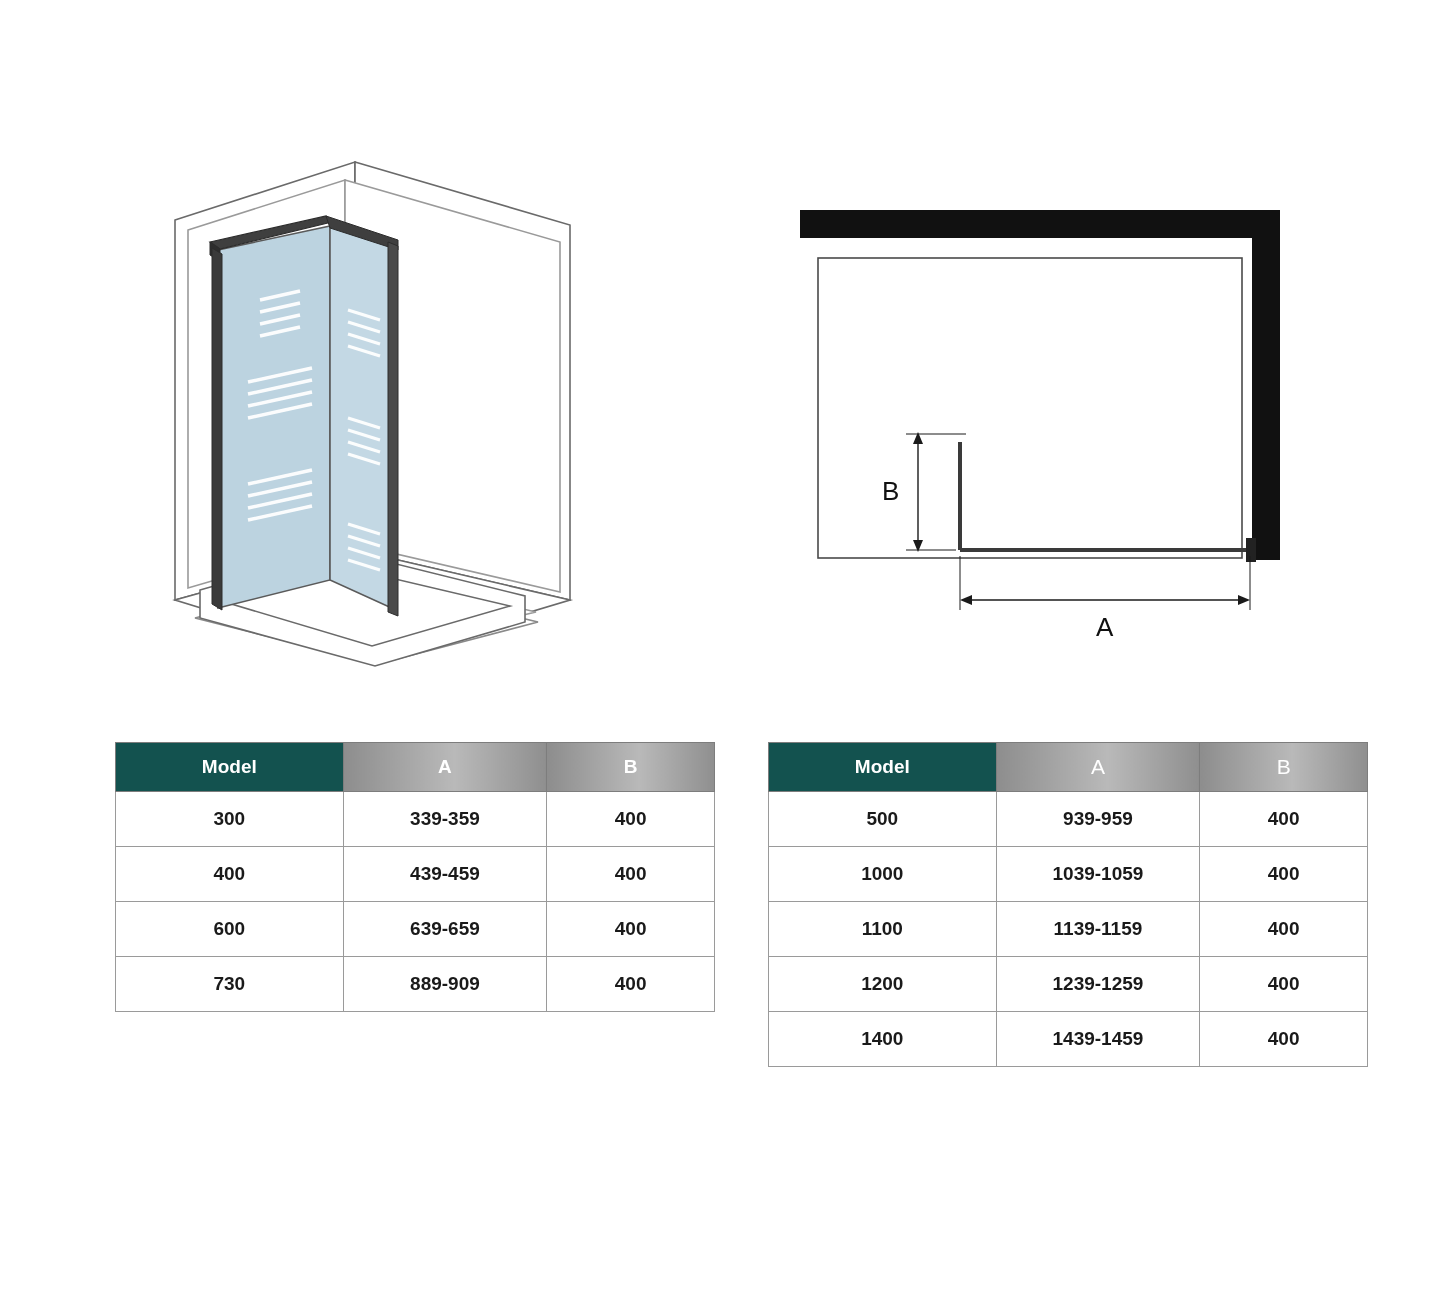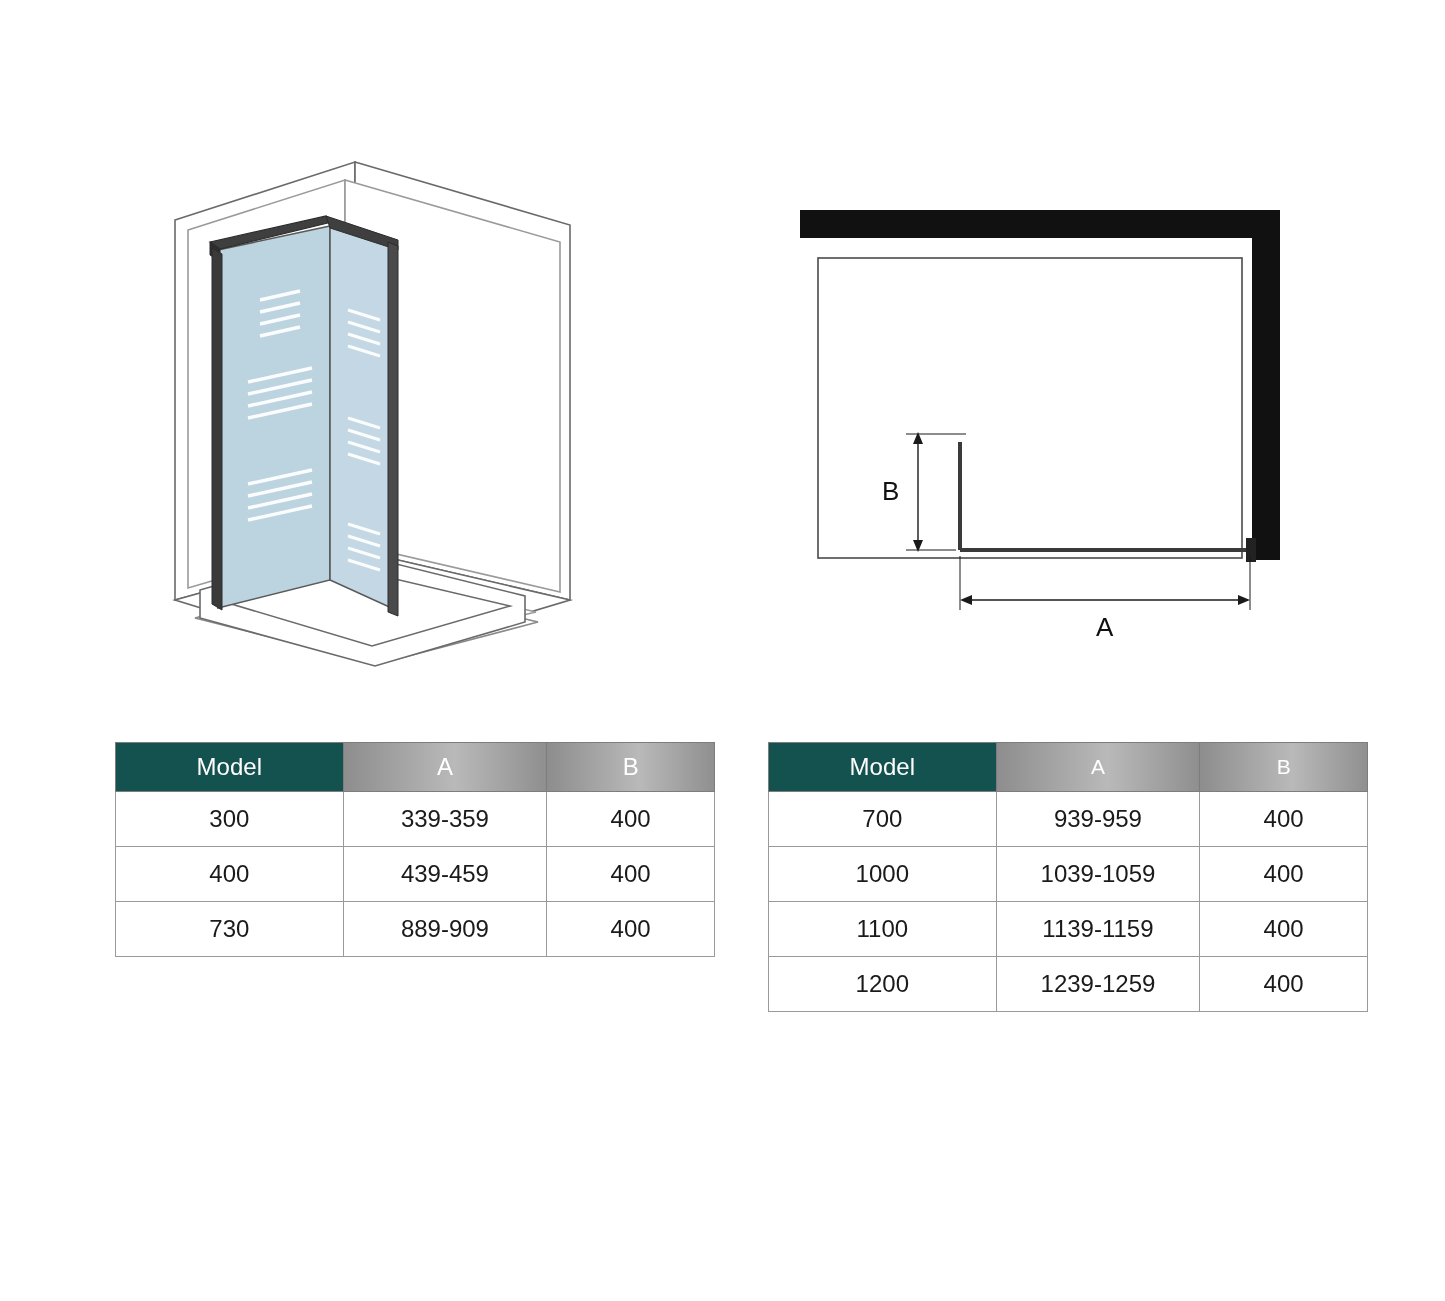--- a/index.html
+++ b/index.html
@@ -53,23 +53,23 @@
   table.spec {
     border-collapse: collapse;
     width: 100%;
     table-layout: fixed;
   }
   table.spec th, table.spec td {
     border: 1px solid #9a9a9a;
     height: 52px;
     text-align: center;
     vertical-align: middle;
-    font-size: 24px;
+    font-size: 19px;
     color: #1a1a1a;
-    font-weight: normal;
+    font-weight: bold;
   }
   table.spec thead th {
     height: 46px;
     color: #ffffff;
     border: 1px solid #7d7d7d;
   }
   th.hdr-model {
     background: #13524f;
     font-size: 24px;
     font-weight: normal;
@@ -216,20 +216,25 @@
           <td class="cell-model">300</td>
           <td>339-359</td>
           <td>400</td>
         </tr>
         <tr>
           <td class="cell-model">400</td>
           <td>439-459</td>
           <td>400</td>
         </tr>
         <tr>
+          <td class="cell-model">600</td>
+          <td>639-659</td>
+          <td>400</td>
+        </tr>
+        <tr>
           <td class="cell-model">730</td>
           <td>889-909</td>
           <td>400</td>
         </tr>
       </tbody>
     </table>
   </div>
 
   <div class="table-wrap table-right">
     <table class="spec">
@@ -240,36 +245,41 @@
       </colgroup>
       <thead>
         <tr>
           <th class="hdr-model">Model</th>
           <th class="hdr-a">A</th>
           <th class="hdr-b">B</th>
         </tr>
       </thead>
       <tbody>
         <tr>
-          <td class="cell-model">700</td>
+          <td class="cell-model">500</td>
           <td>939-959</td>
           <td>400</td>
         </tr>
         <tr>
           <td class="cell-model">1000</td>
           <td>1039-1059</td>
           <td>400</td>
         </tr>
         <tr>
           <td class="cell-model">1100</td>
           <td>1139-1159</td>
           <td>400</td>
         </tr>
         <tr>
           <td class="cell-model">1200</td>
           <td>1239-1259</td>
           <td>400</td>
         </tr>
+        <tr>
+          <td class="cell-model">1400</td>
+          <td>1439-1459</td>
+          <td>400</td>
+        </tr>
       </tbody>
     </table>
   </div>
 
 </div>
 
 </body></html>

